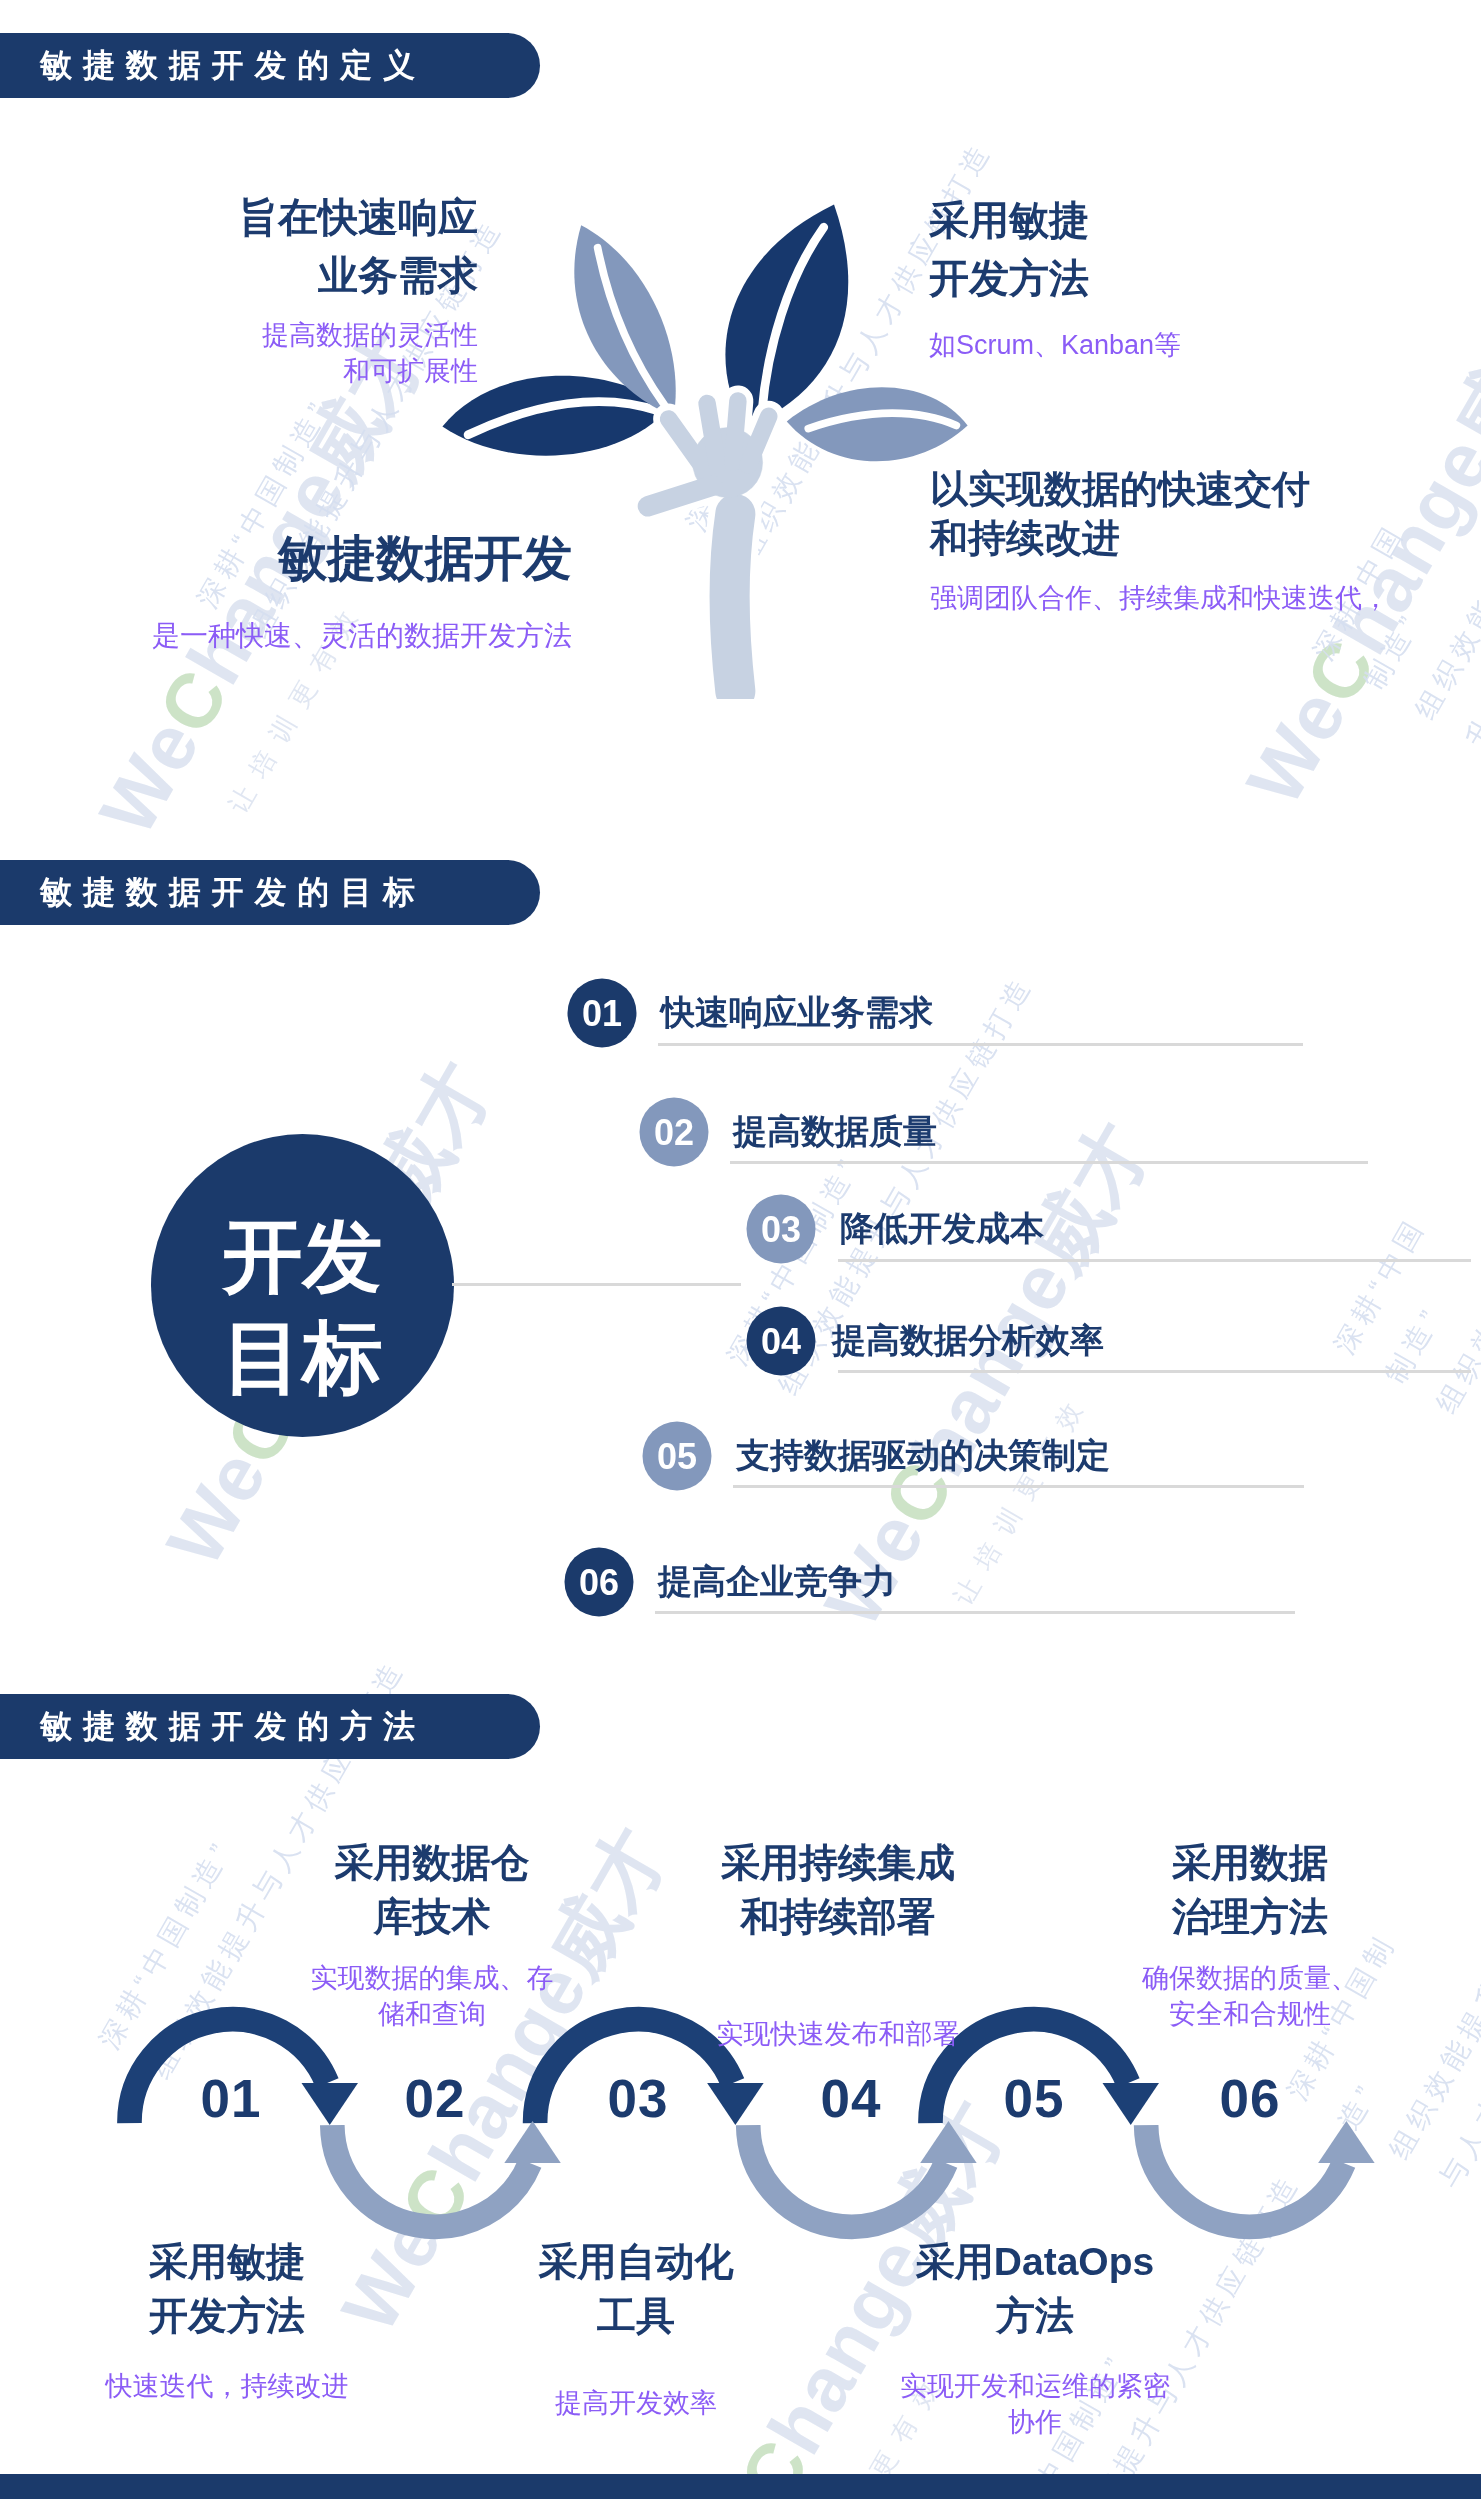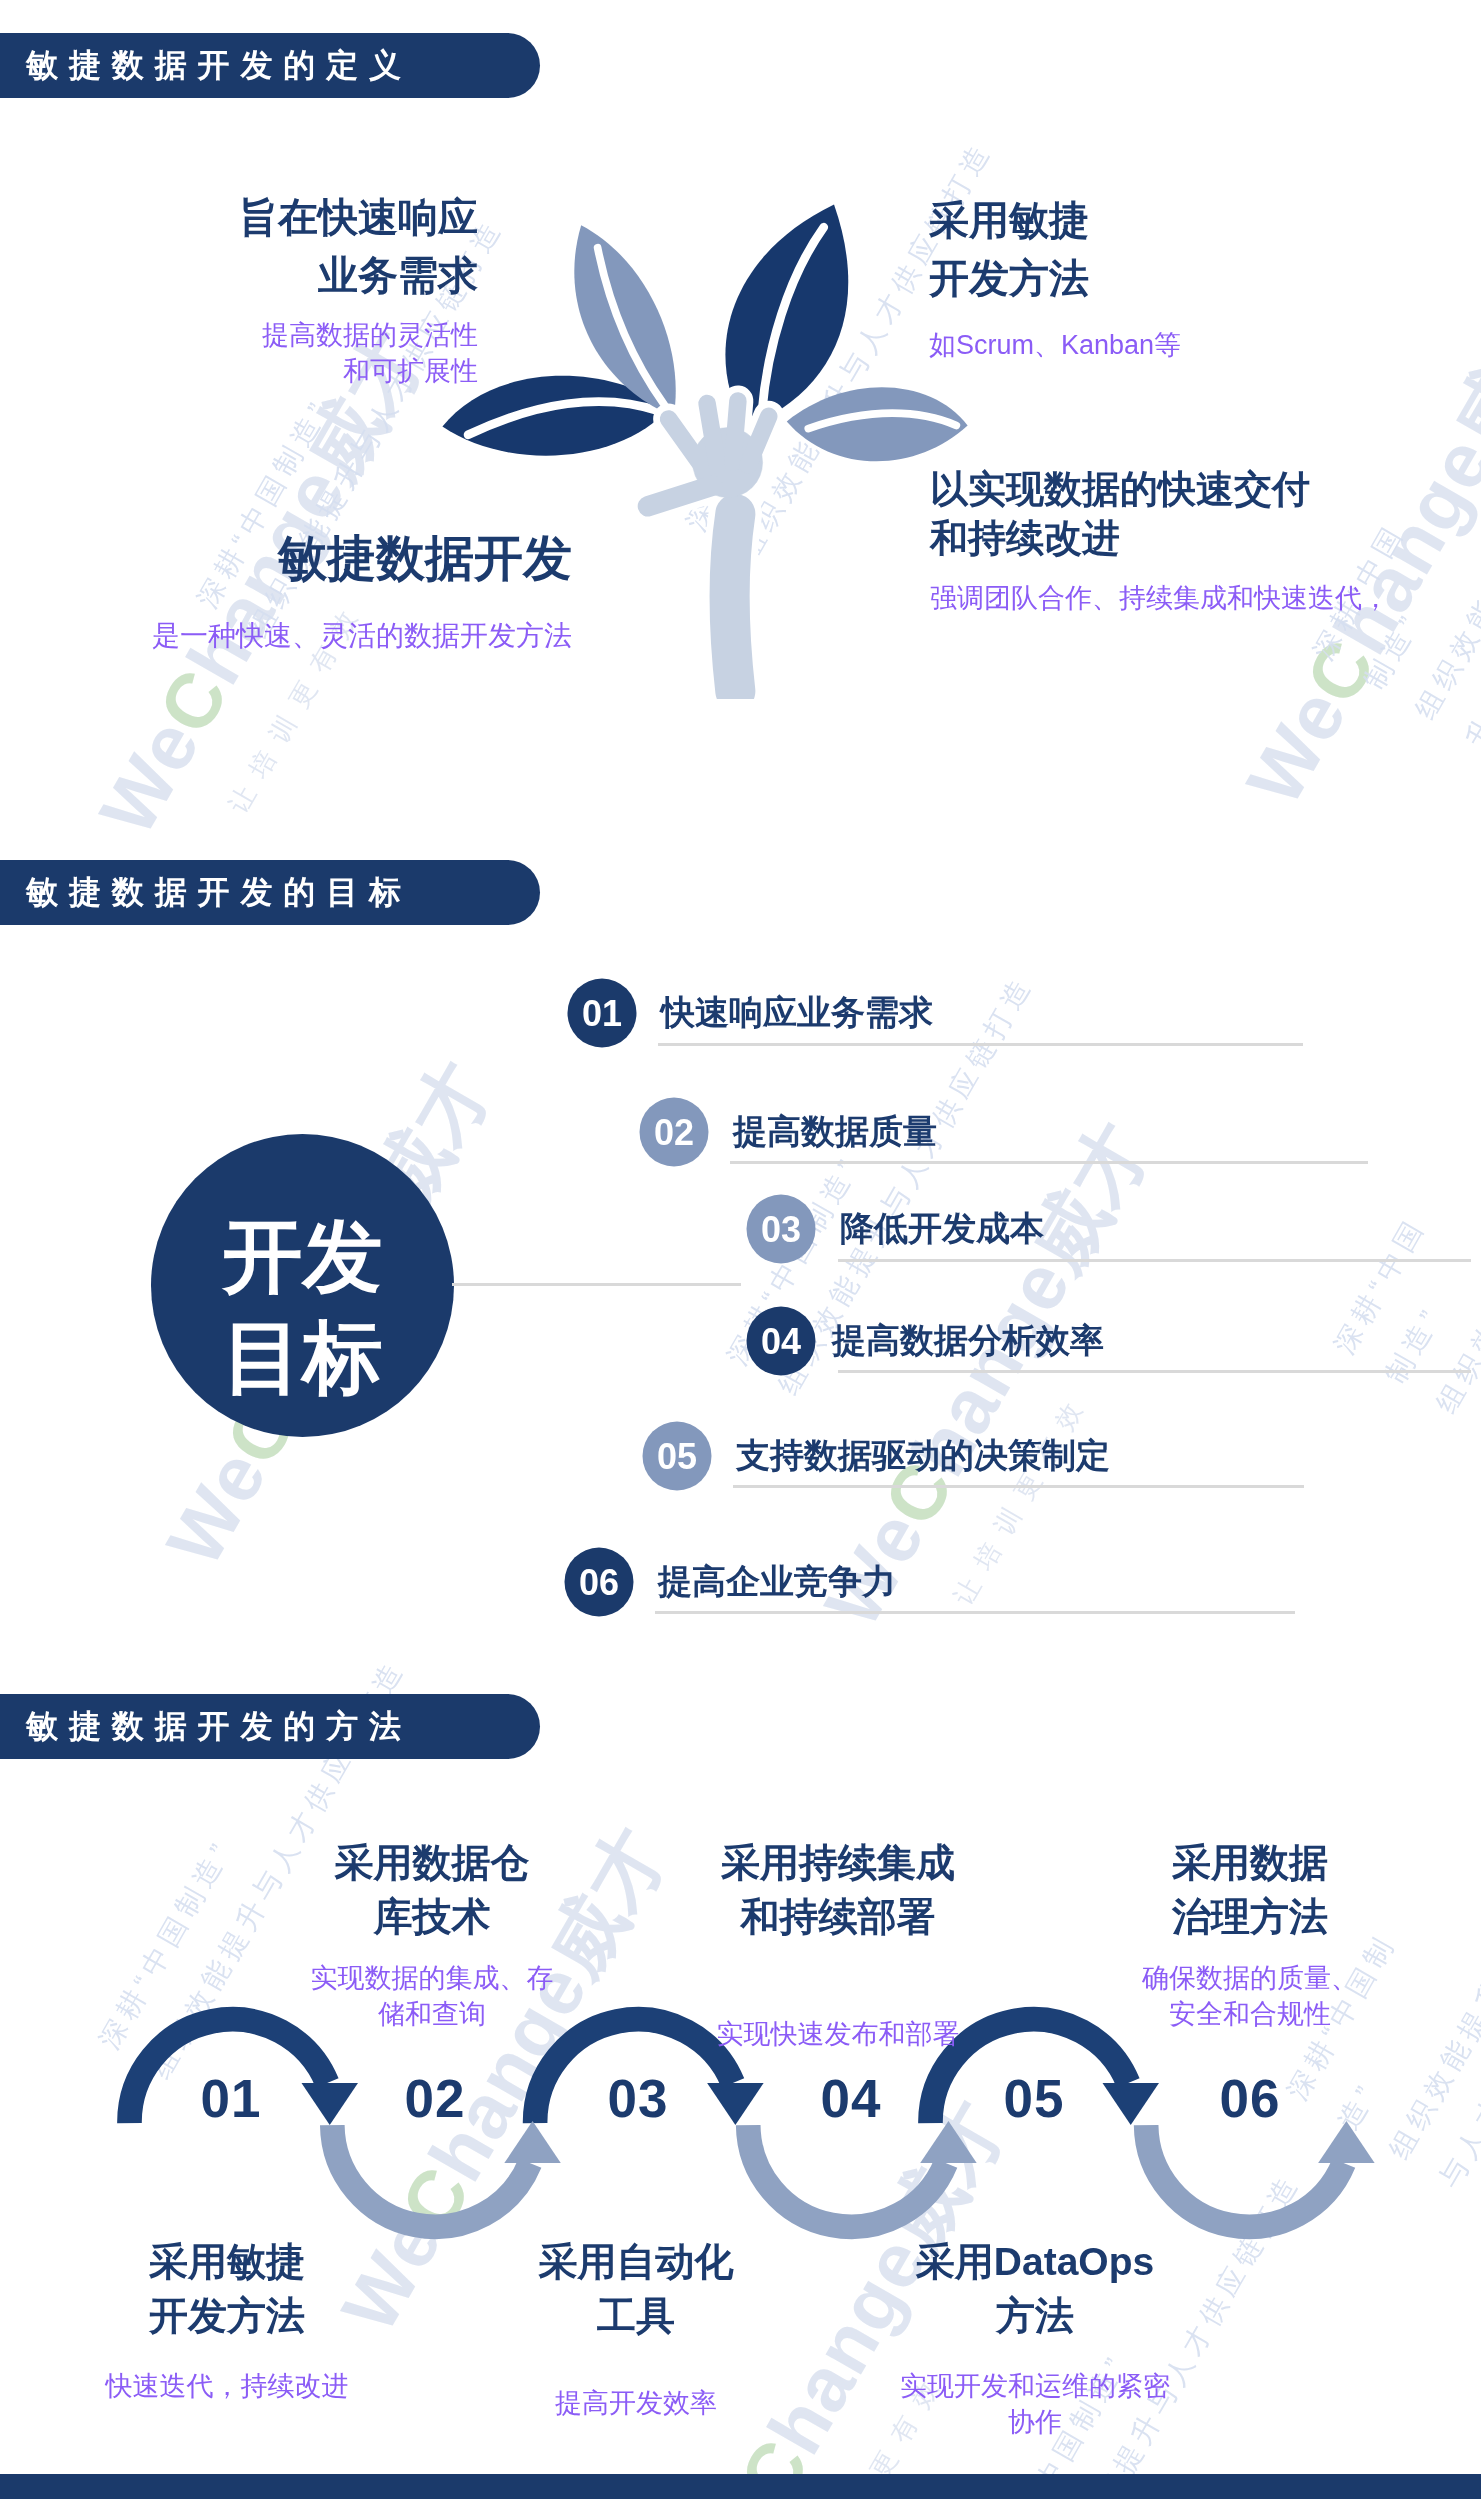--- a/index.html
+++ b/index.html
@@ -6,21 +6,21 @@
   #page{position:relative;width:1481px;height:2500px;background:#ffffff;overflow:hidden;
         font-family:"Liberation Sans",sans-serif;}
   .layer{position:absolute;inset:0;}
   #content{z-index:2;}
   #wm-layer{z-index:0;}
   #art-layer{z-index:1;}
 
   
   .hdr{position:absolute;left:0;width:540px;height:65px;background:#1b3a6b;
        border-radius:0 514px 514px 0;color:#ffffff;font-size:32px;font-weight:bold;
-       letter-spacing:.34em;line-height:65px;padding-left:26px;box-sizing:border-box;
+       letter-spacing:.34em;line-height:65px;padding-left:40px;box-sizing:border-box;
        white-space:nowrap;}
   .blk{position:absolute;}
   .blk .t{font-weight:bold;color:#1c3b6e;white-space:pre-line;}
   .blk .d{color:#8b5cf6;white-space:pre-line;}
   .ra{text-align:right;}
   .ca{text-align:center;transform:translateX(-50%);}
 
   
   .big-circle{position:absolute;left:151px;top:1134px;width:303px;height:303px;border-radius:50%;
               background:#1b3a6b;display:flex;align-items:center;justify-content:center;}

